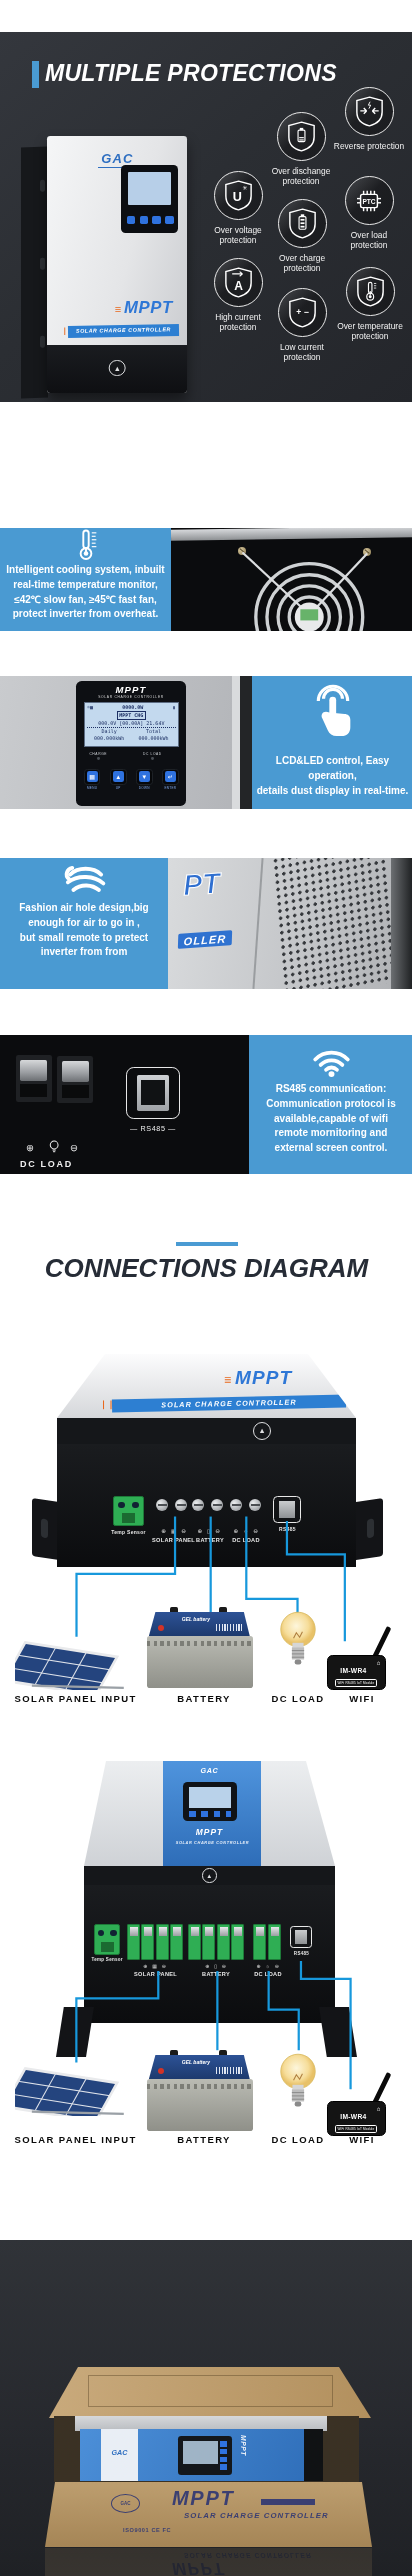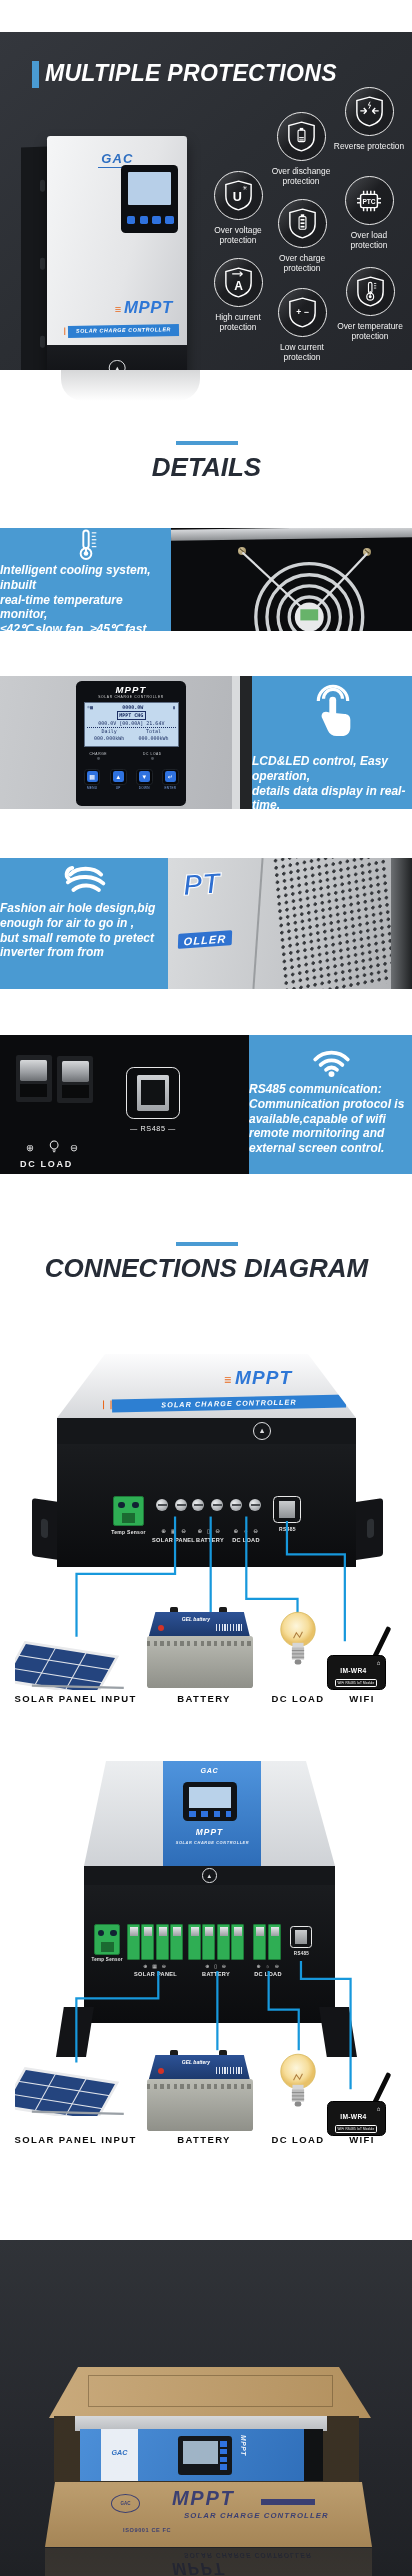--- a/index.html
+++ b/index.html
@@ -47,21 +47,21 @@
   .heading{left:0;width:413px;text-align:center;}
   .h-line{width:62px;height:3.9px;margin:0 auto;background:#4a9bd3;}
   .h-title{margin-top:7.2px;font-size:26px;font-weight:bold;font-style:italic;color:#262c36;letter-spacing:0;}
   .h-title.white{color:#fff;}
   #dhead{top:370px;height:159px;background:#fff;}
   .hero-fade{left:61px;top:0;width:139px;height:31px;
              background:linear-gradient(rgba(70,74,80,.22),rgba(255,255,255,0));border-radius:0 0 22px 22px;}
 
   
   .blue-panel{background:#4a9ad2;}
-  .d-text{position:absolute;width:100%;color:#fff;font-weight:bold;font-size:12px;line-height:14.8px;font-style:italic;}
+  .d-text{position:absolute;width:100%;text-align:center;color:#fff;font-weight:bold;font-size:10px;line-height:14.8px;}
   #row1{top:528px;height:103px;}
   #row2{top:676px;height:133px;}
   #row3{top:858px;height:131px;}
   #row4{top:1035px;height:139px;}
   .ph{background:#0b0c0e;}
 
   
   .fan-strip{left:0;top:0;width:100%;height:11px;background:linear-gradient(#d7d9dc,#8e9194);transform:rotate(-.8deg);}
   .screw{width:8.4px;height:8.4px;border-radius:50%;background:radial-gradient(circle at 35% 35%,#d9c9a0,#8a7a50);}
   .screw:before{content:"";position:absolute;left:1.1px;top:3.3px;width:6.1px;height:1.1px;background:#55492c;transform:rotate(40deg);}
@@ -290,27 +290,20 @@
       <div class="circ">
         <svg width="29" height="31" viewBox="0 0 48 54">
             <path d="M24 2 46 8v20c0 13-10 21-22 24C10 49 2 41 2 28V8Z" fill="none" stroke="#fff" stroke-width="2.5"></path>
             <text x="24" y="31" text-anchor="middle" fill="#fff" font-size="15" font-weight="bold" font-family="Liberation Sans,sans-serif">+ −</text>
           </svg>
       </div>
       <div class="lbl">Low current protection</div>
     </div>
   </div>
 
-  <div class="sec" id="dhead">
-    <div class="abs hero-fade"></div>
-    <div class="abs heading" style="top:71px">
-      <div class="h-line"></div>
-      <div class="h-title">DETAILS</div>
-    </div>
-  </div>
 
   <div class="sec" id="row1">
     <div class="abs blue-panel" style="left:0;top:0;width:171px;height:103px">
       <div class="abs" style="left:0;top:1.1px;width:100%;text-align:center">
         <svg width="30" height="33" viewBox="0 0 70 86">
             <rect x="28" y="4" width="14" height="46" rx="7" fill="none" stroke="#fff" stroke-width="5"></rect>
             <circle cx="35" cy="64" r="14" fill="none" stroke="#fff" stroke-width="5"></circle>
             <circle cx="35" cy="64" r="6" fill="#fff"></circle>
             <line x1="35" y1="48" x2="35" y2="60" stroke="#fff" stroke-width="5"></line>
             <g stroke="#fff" stroke-width="3">
@@ -415,21 +408,21 @@
       <div class="abs" style="left:0;top:7.8px;width:100%;text-align:center">
         <svg width="42" height="58" viewBox="0 0 80 110">
             <path d="M22 28 A 18 18 0 0 1 58 28" fill="none" stroke="#fff" stroke-width="6"></path>
             <path d="M12 32 A 28 28 0 0 1 68 32" fill="none" stroke="#fff" stroke-width="6"></path>
             <rect x="33" y="24" width="13" height="44" rx="6.5" fill="#fff"></rect>
             <path d="M33 54 c-11 -5 -18 3 -13 12 l10 22 c3 7 9 11 17 11 h9 c11 0 17 -7 17 -17 V68 c0 -7 -5 -11 -11 -11 z" fill="#fff"></path>
           </svg>
       </div>
       <div class="d-text" style="top:78px">
         <div>LCD&amp;LED control, Easy operation,</div>
-        <div>details data display in real-time.</div>
+        <div>details dust display in real-time.</div>
       </div>
     </div>
   </div>
 
   <div class="sec" id="row3">
     <div class="abs blue-panel" style="left:0;top:0;width:168px;height:131px">
       <div class="abs" style="left:0;top:2.2px;width:100%;text-align:center">
         <svg width="51" height="39" viewBox="0 0 92 70">
             <g fill="none" stroke="#fff" stroke-width="7" stroke-linecap="round">
               <path d="M24 14 C14 16 10 28 18 34"></path>

